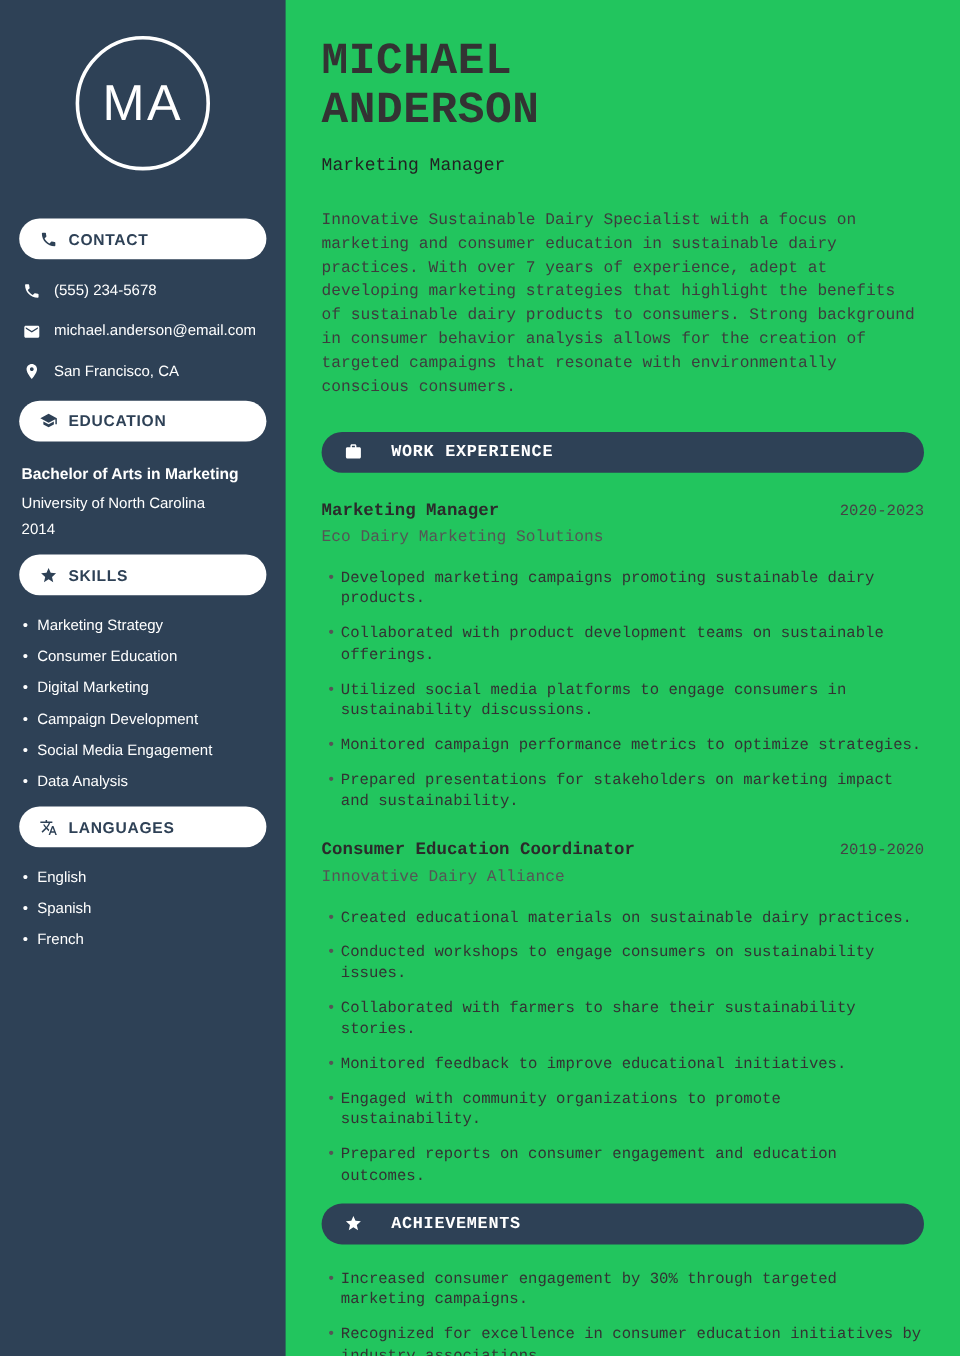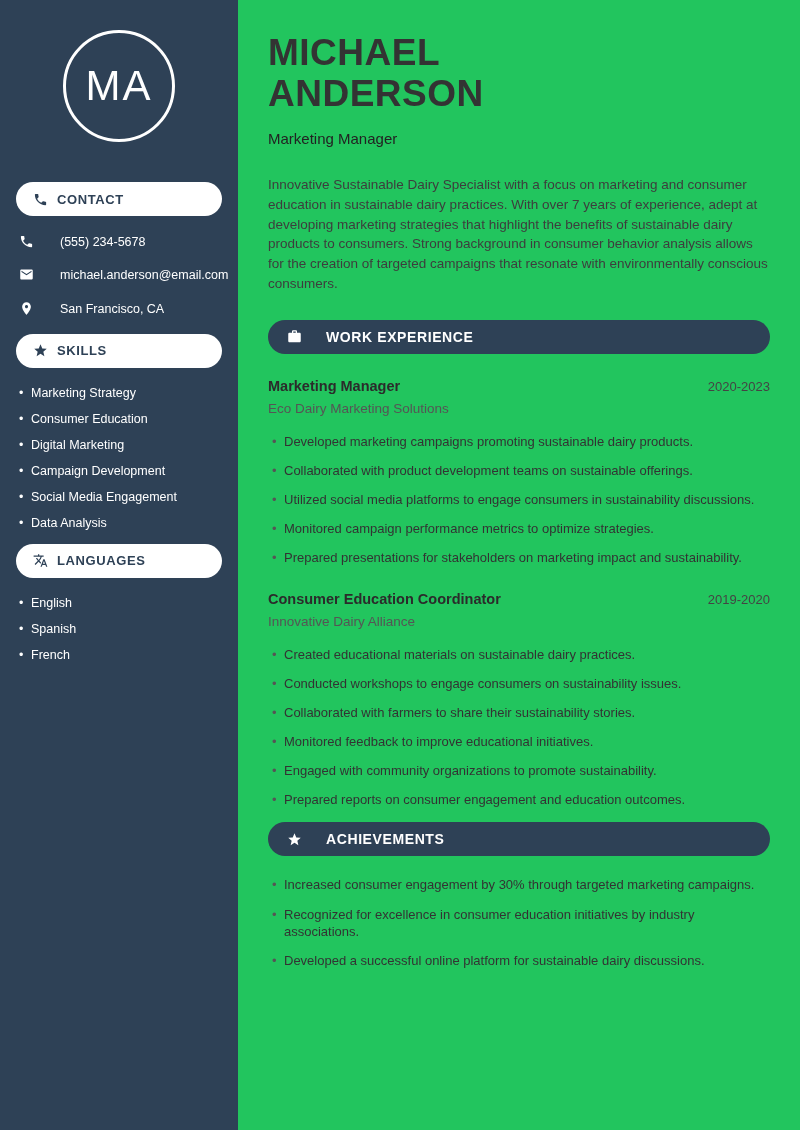--- a/index.html
+++ b/index.html
@@ -13,34 +13,34 @@
             margin:2px auto 40px; display:flex; align-items:center; justify-content:center; }
   .avatar span { font-size:42px; color:#fff; letter-spacing:2px; font-weight:400; }
 
   .side-pill { background:#fff; color:#2e4156; border-radius:18px; height:34px;
                display:flex; align-items:center; gap:9px; padding:0 17px;
                font-weight:bold; font-size:13px; letter-spacing:0.6px; margin-bottom:18px; }
   .side-pill svg { width:15px; height:15px; fill:#2e4156; flex-shrink:0; }
   .side-section { margin-top:14px; }
   .side-section:first-of-type { margin-top:0; }
 
-  .contact-row { display:flex; align-items:flex-start; gap:26px; font-size:12.5px;
+  .contact-row { display:flex; align-items:flex-end; gap:11px; font-size:12.5px;
                  margin:0 3px 17px; line-height:1.3; }
   .contact-row svg { width:15px; height:15px; fill:#fff; flex-shrink:0; }
 
   .edu-degree { font-weight:bold; font-size:13px; margin:0 2px 9px; line-height:1.35; }
   .edu-school { font-size:12.5px; margin:0 2px 8px; }
   .edu-year   { font-size:12.5px; margin:0 2px; }
 
   .side-list { list-style:none; margin:0 2px; }
   .side-list li { font-size:12.5px; margin-bottom:12px; padding-left:13px; position:relative; }
   .side-list li::before { content:"\2022"; position:absolute; left:1px; top:0; }
 
   
-  .main { flex:1; padding:32px 30px 0 30px; color:#333; }
+  .main { flex:1; padding:32px 30px 0 30px; color:#333;font-family:Liberation Mono, monospace; }
   .name { font-size:37px; font-weight:bold; color:#333; line-height:1.12; letter-spacing:0.5px; }
   .job-title { font-size:15px; color:#222; margin-top:15px; }
   .summary { font-size:13.5px; line-height:1.47; color:#3d3d3d; margin-top:28px; }
 
   .section-pill { background:#2e4156; color:#fff; border-radius:18px; height:34px;
                   display:flex; align-items:center; gap:24px; padding:0 19px;
                   font-weight:bold; font-size:14px; letter-spacing:0.6px; margin-top:26px; }
   .section-pill svg { width:15px; height:15px; fill:#fff; flex-shrink:0; }
 
   .job-head { display:flex; justify-content:space-between; align-items:baseline; margin-top:24px; }
@@ -96,20 +96,33 @@
       <div class="contact-row">
         <span>
           <svg viewBox="0 0 24 24" width="15" height="15" style="fill:#fff;display:block">
               <path d="M12 2C8.13 2 5 5.13 5 9c0 5.25 7 13 7 13s7-7.75 7-13c0-3.87-3.13-7-7-7zm0 9.5c-1.38 0-2.5-1.12-2.5-2.5s1.12-2.5 2.5-2.5 2.5 1.12 2.5 2.5-1.12 2.5-2.5 2.5z"></path>
             </svg>
         </span>
         <span>San Francisco, CA</span>
       </div>
     </div>
 
+    <div class="side-section">
+      <div class="side-pill">
+        <span>
+          <svg viewBox="0 0 24 24" width="15" height="15" style="fill:#2e4156;display:block">
+              <path d="M5 13.18v4L12 21l7-3.82v-4L12 17l-7-3.82zM12 3L1 9l11 6 9-4.91V17h2V9L12 3z"></path>
+            </svg>
+        </span>
+        <span>EDUCATION</span>
+      </div>
+      <div class="edu-degree">Bachelor of Arts in Marketing</div>
+      <div class="edu-school">University of North Carolina</div>
+      <div class="edu-year">2014</div>
+    </div>
 
     <div class="side-section">
       <div class="side-pill">
         <span>
           <svg viewBox="0 0 24 24" width="15" height="15" style="fill:#2e4156;display:block">
               <path d="M12 17.27L18.18 21l-1.64-7.03L22 9.24l-7.19-.61L12 2 9.19 8.63 2 9.24l5.46 4.73L5.82 21z"></path>
             </svg>
         </span>
         <span>SKILLS</span>
       </div>

